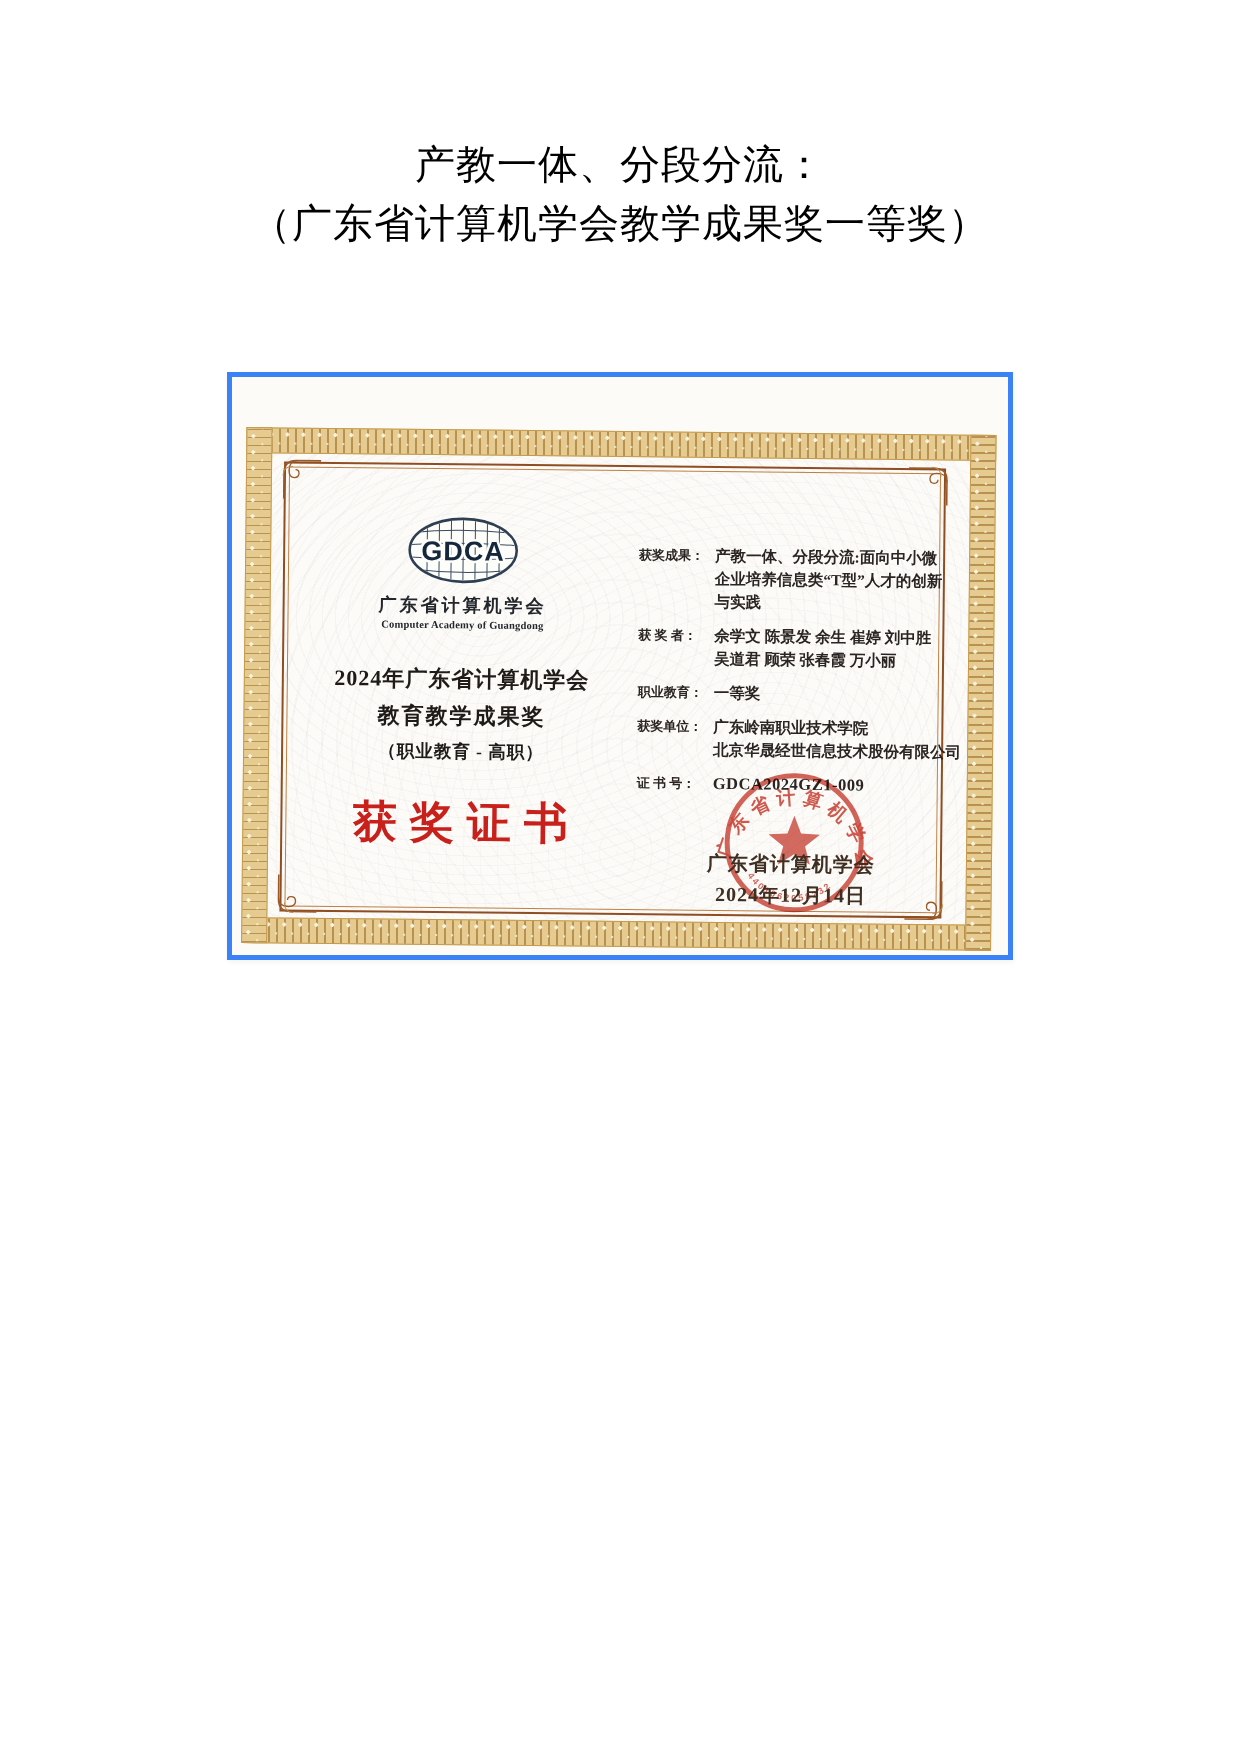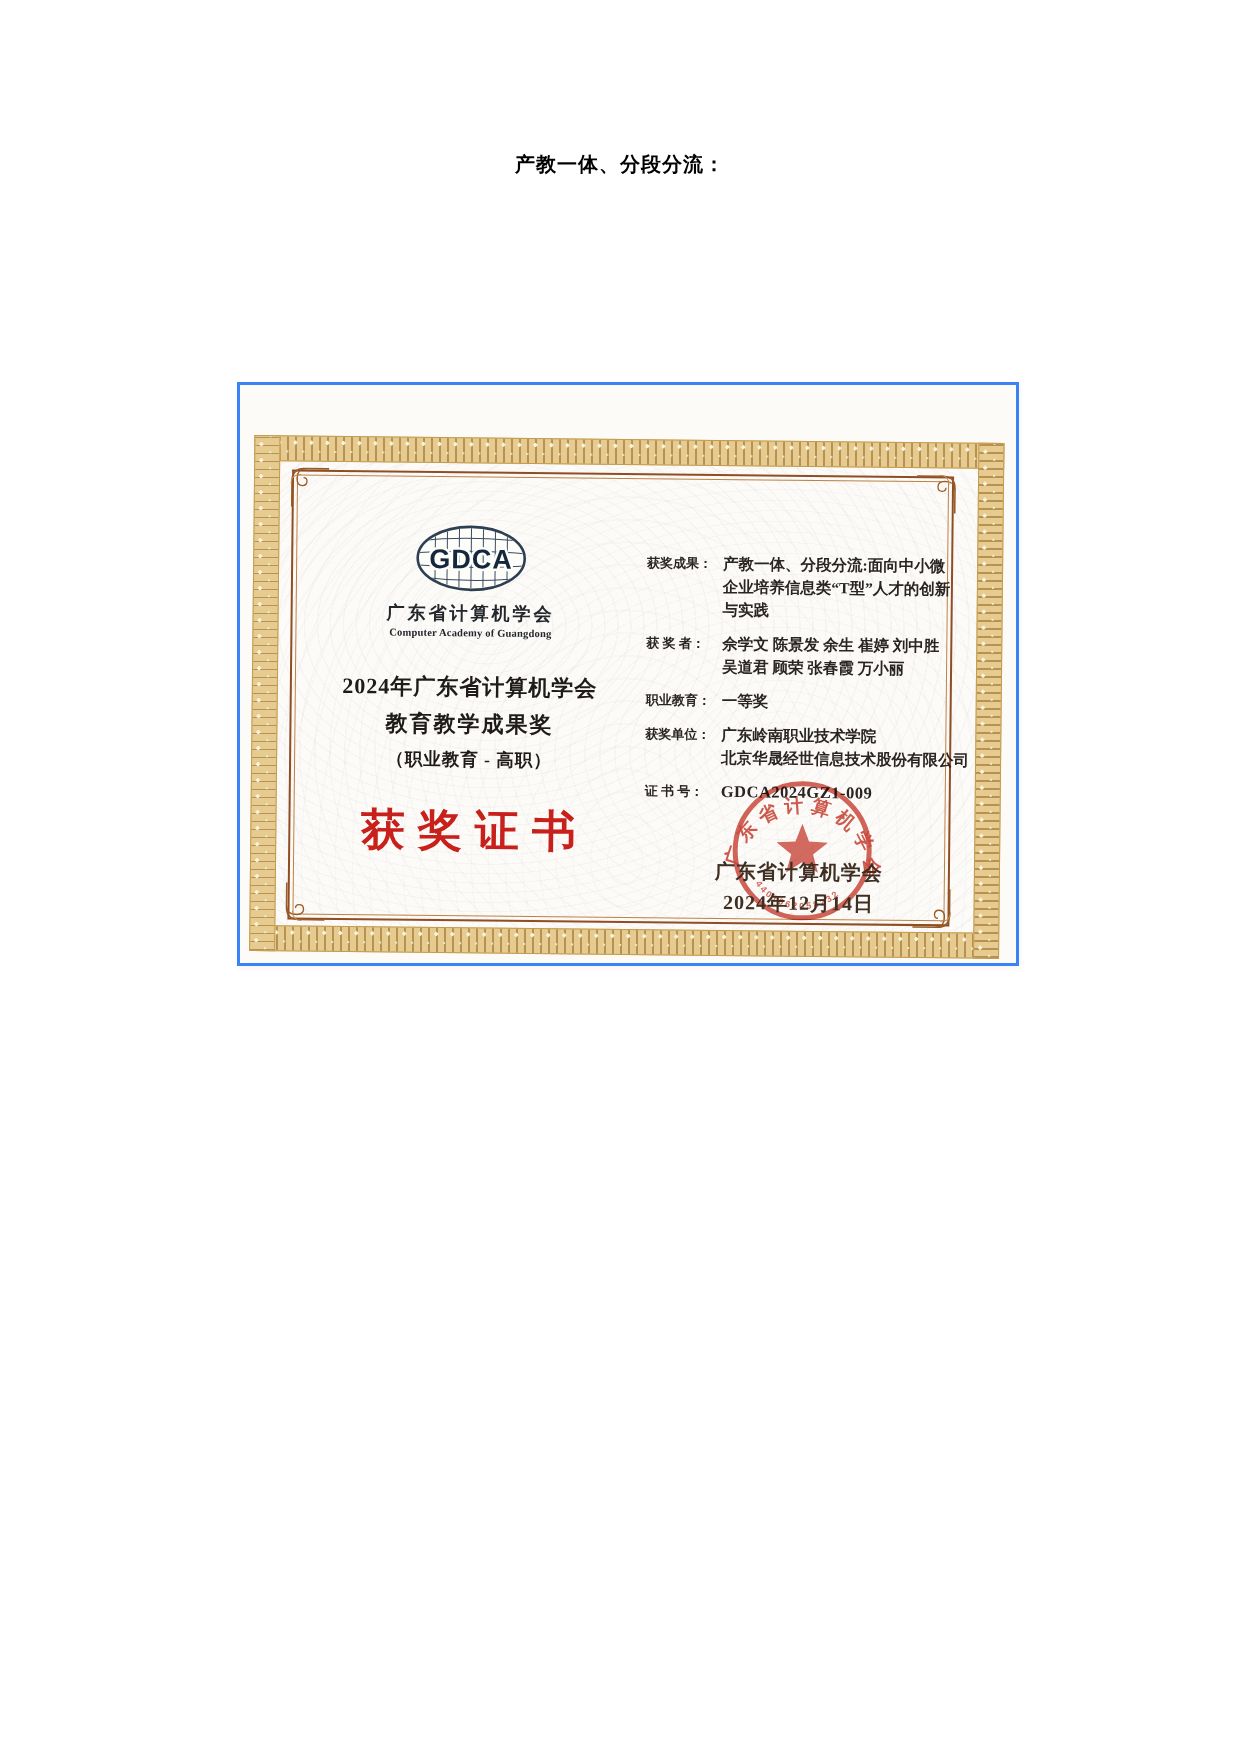--- a/index.html
+++ b/index.html
@@ -6,28 +6,28 @@
   body {
     width:1240px; height:1754px; position:relative;
     background:#ffffff;
     font-family:"Liberation Sans", sans-serif;
     overflow:hidden;
   }
   .page { position:absolute; inset:0; }
 
   
   .doc-title { position:absolute; left:0; right:0; top:148px; text-align:center; color:#000; }
-  .t-line { font-size:20px; font-weight:700; letter-spacing:1px; line-height:32px; margin-bottom:27px; }
+  .t-line { font-size:40px; font-weight:400; letter-spacing:1px; line-height:32px; margin-bottom:27px; }
   .t-line-3 { margin-top:18px; }
 
   
   .photo {
-    position:absolute; left:225px; top:370px; width:776px; height:578px; margin:12px;
+    position:absolute; left:225px; top:370px; width:776px; height:578px; margin:2px;
     background:#fcfbf8;
-    border:3px solid #3b82f6;
+    border:5px solid #3b82f6;
     box-shadow:1px 2px 6px rgba(0,0,0,0.05);
   }
   .tilt { position:absolute; inset:0; transform:rotate(0.6deg); transform-origin:50% 50%; }
 
   
   .lace {
     position:absolute;
     background-color:#e3c98e;
     background-image:
       radial-gradient(circle 3px at 8px 6px,  #faf2dc 55%, transparent 62%),
@@ -120,20 +120,21 @@
     font-family:"Liberation Serif", serif;
   }
 </style>
 </head>
 <body>
 
 <div class="page">
 
   <header class="doc-title">
     <div class="t-line">产教一体、分段分流：</div>
+    <div class="t-line t-line-3">（广东省计算机学会教学成果奖一等奖）</div>
   </header>
 
   <figure class="photo">
     <div class="tilt">
 
       <div class="cert-paper"></div>
 
       <div class="lace lace-top"></div>
       <div class="lace lace-bottom"></div>
       <div class="lace lace-left"></div>

